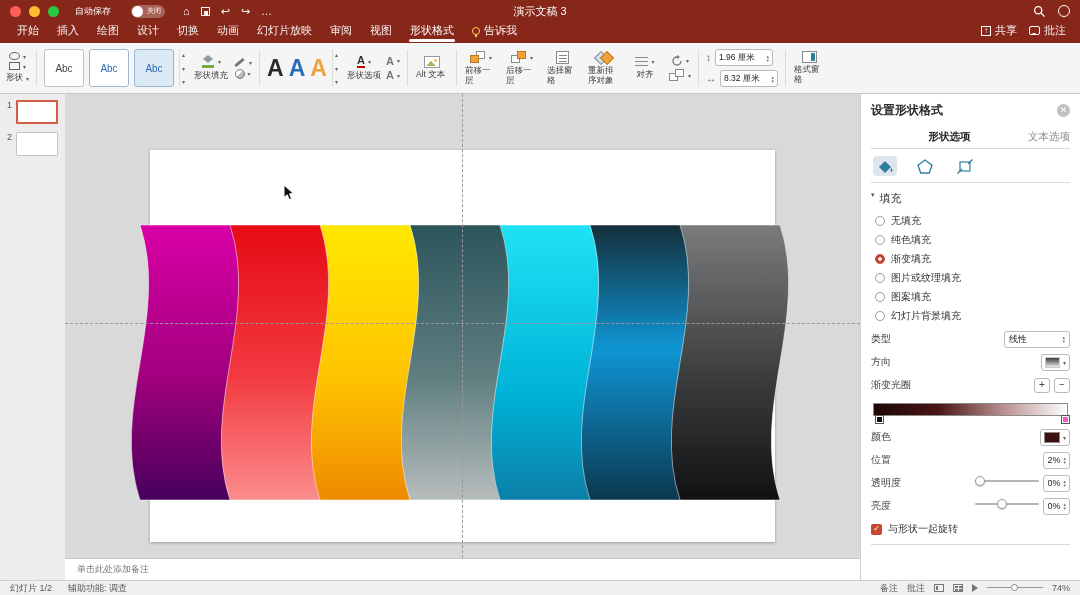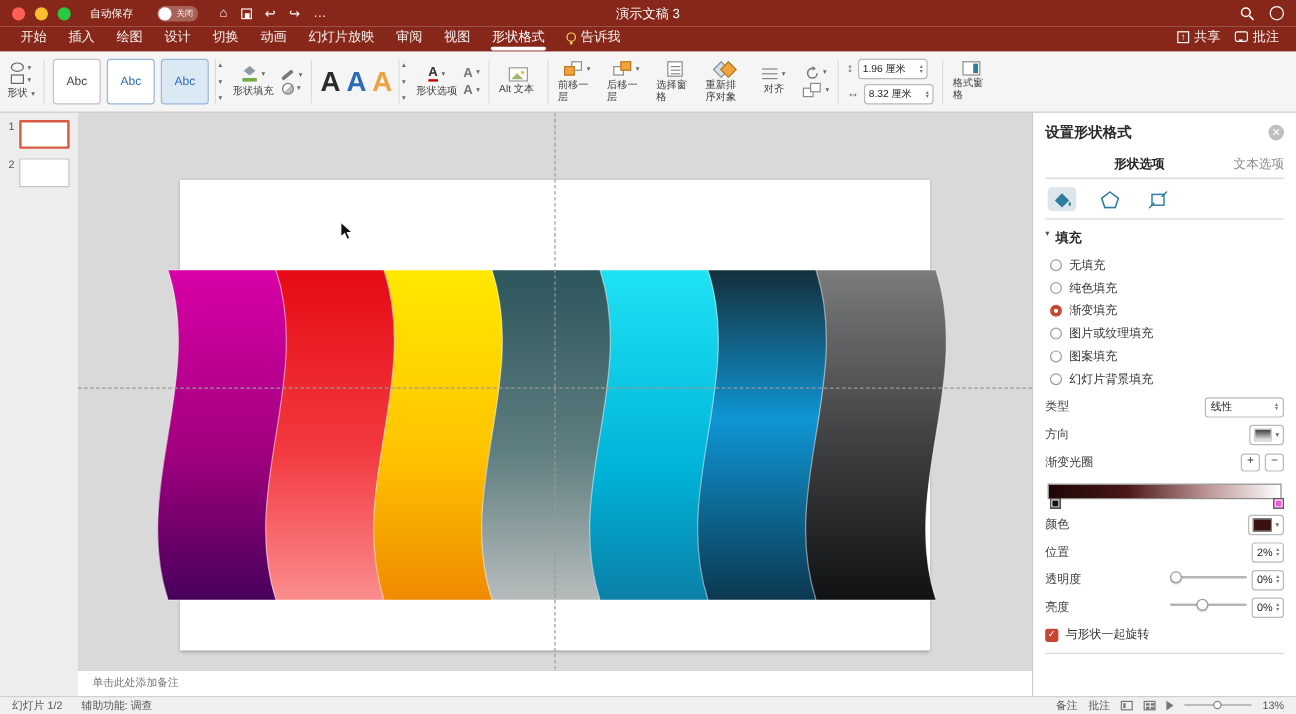--- a/index.html
+++ b/index.html
@@ -106,21 +106,21 @@
   .pane{width:220px;background:#ffffff;border-left:1px solid #cfcfcf;padding:8px 10px 4px;flex:none;font-size:10px;color:#333;position:relative}
   .pane-title-row{display:flex;align-items:center;justify-content:space-between}
   .pane-title{font-size:12px;font-weight:bold;color:#2b2b2b}
   .pane-close{width:13px;height:13px;border-radius:50%;background:#bfbfbf;color:#fff;font-size:9px;display:flex;align-items:center;justify-content:center;line-height:1}
   .pane-tabs{display:flex;margin-top:7px;border-bottom:1px solid #d8d8d8}
   .ptab{flex:1;text-align:right;padding:4px 0;font-size:10.5px;color:#8a8a8a}
   .ptab.active{color:#222;font-weight:bold}
   .pane-icons{display:flex;gap:16px;padding:7px 2px 6px;border-bottom:1px solid #d8d8d8;align-items:center}
   .pic-btn{width:24px;height:20px;display:flex;align-items:center;justify-content:center;border-radius:4px}
   .pic-btn.sel{background:#dde6ed}
-  .sect{display:flex;gap:5px;font-size:11px;font-weight:bold;color:#2b2b2b;margin:8px 0 5px}
+  .sect{display:flex;gap:5px;font-size:11px;font-weight:normal;color:#2b2b2b;margin:8px 0 5px}
   .chev{font-size:7px;color:#555}
   .radio-row{display:flex;align-items:center;gap:6px;padding:2.5px 0 2.5px 4px}
   .radio{width:10px;height:10px;border:1px solid #9c9c9c;border-radius:50%;background:#fff;flex:none}
   .radio.sel{border-color:#c64632;background:radial-gradient(circle,#fff 0 1.5px,#c64632 2px)}
   .prow{display:flex;align-items:center;justify-content:space-between;margin:5px 0;min-height:18px}
   .plabel{color:#3d3d3d}
   .ctrl{display:flex;align-items:flex-start;gap:4px}
   .stepper{display:inline-flex;align-items:center;background:#fff;border:1px solid #b9b9b9;border-radius:3px;height:17px;padding:0 3px;font-size:9px;color:#222;gap:3px}
   .selectbox{display:inline-flex;align-items:center;justify-content:space-between;background:#fff;border:1px solid #b9b9b9;border-radius:3px;height:17px;padding:0 4px;font-size:9px;color:#222;width:66px}
   .thumb-drop{display:inline-flex;align-items:center;gap:3px;background:#fff;border:1px solid #b9b9b9;border-radius:3px;height:17px;padding:0 3px}
@@ -616,16 +616,16 @@
     <span>辅助功能: 调查</span>
     <span class="sb-right">
       <span>备注</span>
       <span>批注</span>
       <span class="sb-ic norm"></span>
       <span class="sb-ic grid"></span>
       <span class="sb-play"></span>
       <span class="zoom-slider">
           <span class="zoom-knob"></span>
         </span>
-      <span>13%</span>
+      <span>74%</span>
     </span>
   </footer>
 </div>
 
 </body></html>

